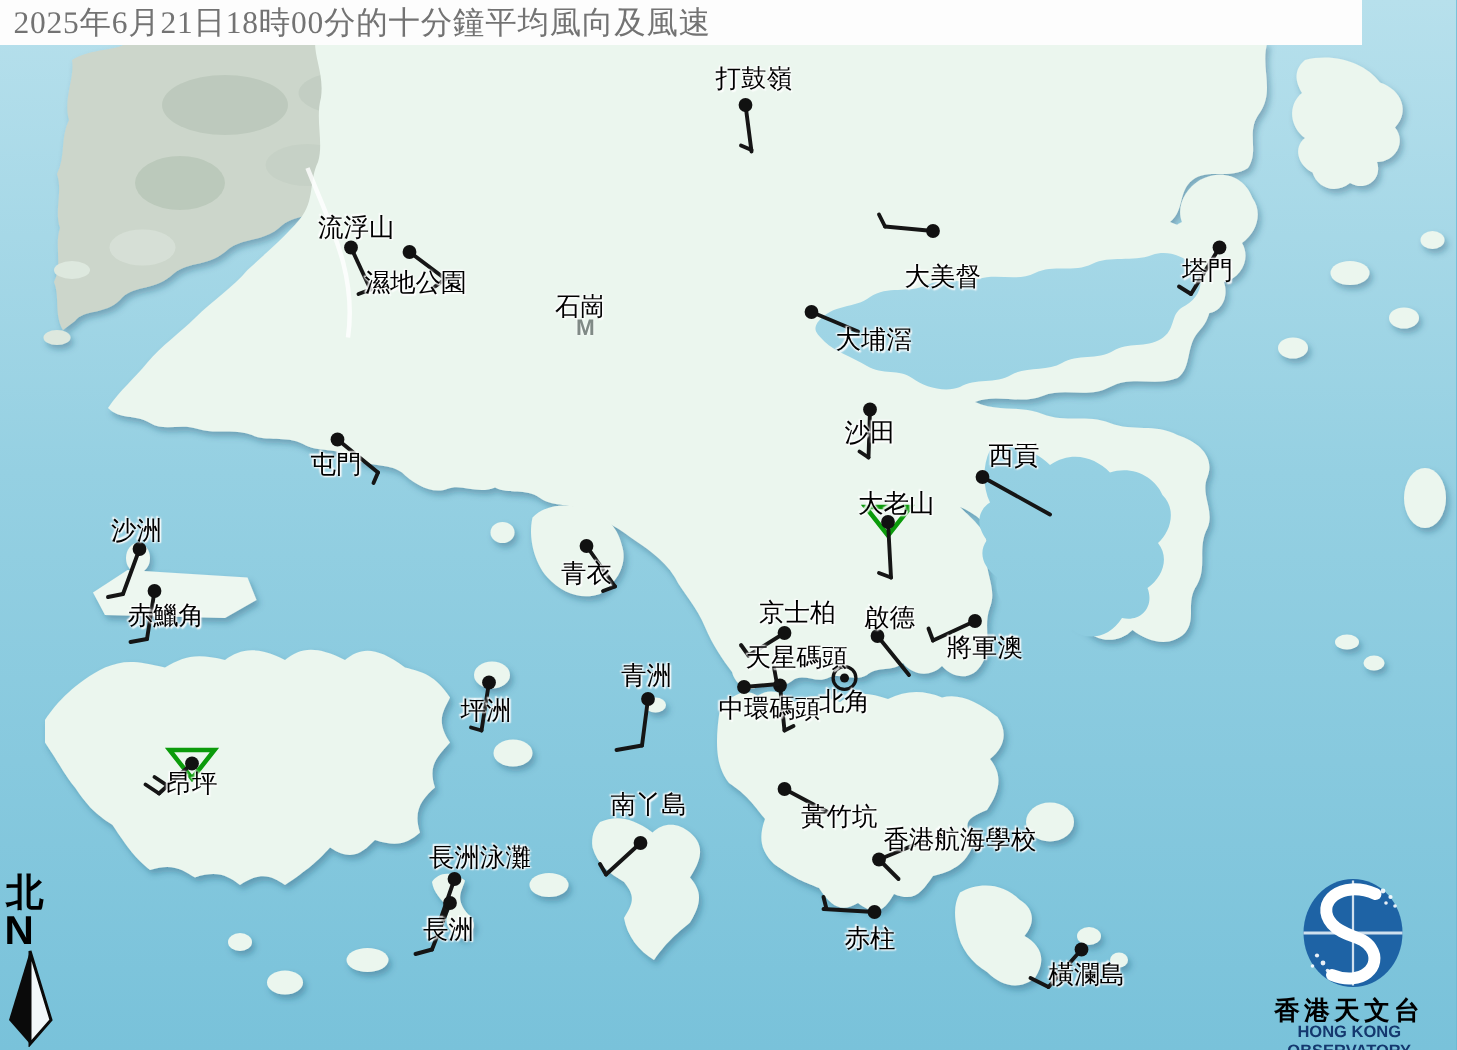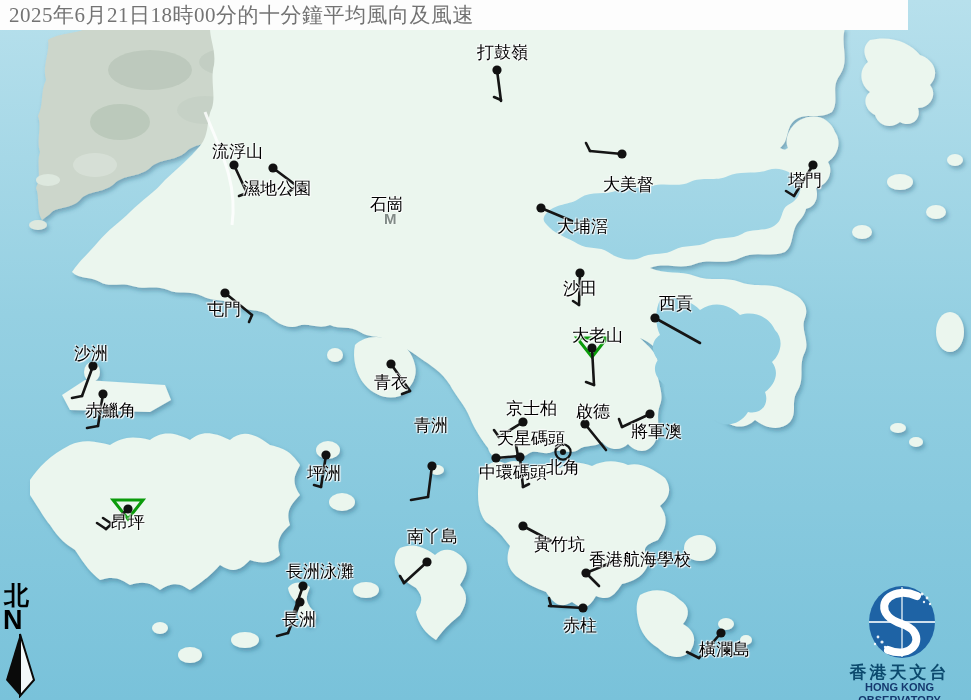--- a/index.html
+++ b/index.html
@@ -11,21 +11,21 @@
   #title-bar .t{font-size:21px;color:#737373;padding-left:9px;letter-spacing:0.5px;white-space:nowrap;}
   .stn{position:absolute;font-size:17px;color:#000000;white-space:nowrap;z-index:20;
        text-shadow:0 0 2px #fff,0 0 2px #fff,1px 1px 1px #fff,-1px -1px 1px #fff;}
   .stn-status{position:absolute;font-size:15px;font-weight:bold;color:#808a86;z-index:20;
        font-family:"Liberation Sans",sans-serif;text-shadow:0 0 2px #fff;}
   #compass{position:absolute;left:1px;top:584px;z-index:25;width:40px;}
   #compass .cn{font-size:25px;color:#000;font-weight:bold;line-height:24px;padding-left:3px;}
   #compass .en{font-size:27px;color:#000;font-weight:bold;line-height:24px;
                font-family:"Liberation Sans",sans-serif;padding-left:2px;}
   #logo{position:absolute;left:828px;top:580px;width:143px;z-index:25;text-align:center;}
-  #logo .cn{font-size:17px;font-weight:bold;color:#0c4a6e;letter-spacing:3px;line-height:17px;}
+  #logo .cn{font-size:17px;font-weight:bold;color:#000000;letter-spacing:3px;line-height:17px;}
   #logo .en{font-size:11px;font-weight:bold;color:#14386e;letter-spacing:0px;line-height:13px;
             font-family:"Liberation Sans",sans-serif;}
 </style>
 </head>
 <body>
 
 <div id="stage">
 
   <svg id="map-svg" width="971" height="700" viewBox="0 0 971 700">
     <defs>
@@ -235,21 +235,21 @@
     <div class="stn" style="left: 788px; top: 169px;">塔門</div>
     <div class="stn" style="left: 207px; top: 298px;">屯門</div>
     <div class="stn" style="left: 563px; top: 277px;">沙田</div>
     <div class="stn" style="left: 659px; top: 292px;">西貢</div>
     <div class="stn" style="left: 572px; top: 324px;">大老山</div>
     <div class="stn" style="left: 74px; top: 342px; text-align: right;">沙洲</div>
     <div class="stn" style="left: 85px; top: 399px;">赤鱲角</div>
     <div class="stn" style="left: 374px; top: 371px;">青衣</div>
     <div class="stn" style="left: 111px; top: 511px;">昂坪</div>
     <div class="stn" style="left: 307px; top: 462px;">坪洲</div>
-    <div class="stn" style="left: 414px; top: 414px; text-align: center;">青洲</div>
+    <div class="stn" style="left: 414px; top: 439px; text-align: center;">青洲</div>
     <div class="stn" style="left: 506px; top: 397px;">京士柏</div>
     <div class="stn" style="left: 576px; top: 400px;">啟德</div>
     <div class="stn" style="left: 631px; top: 420px;">將軍澳</div>
     <div class="stn" style="left: 497px; top: 427px;">天星碼頭</div>
     <div class="stn" style="left: 479px; top: 461px;">中環碼頭</div>
     <div class="stn" style="left: 546px; top: 456px;">北角</div>
     <div class="stn" style="left: 534px; top: 533px;">黃竹坑</div>
     <div class="stn" style="left: 561px; top: 548px; margin-left: 28px;">香港航海學校</div>
     <div class="stn" style="left: 563px; top: 614px;">赤柱</div>
     <div class="stn" style="left: 286px; top: 560px;">長洲泳灘</div>

